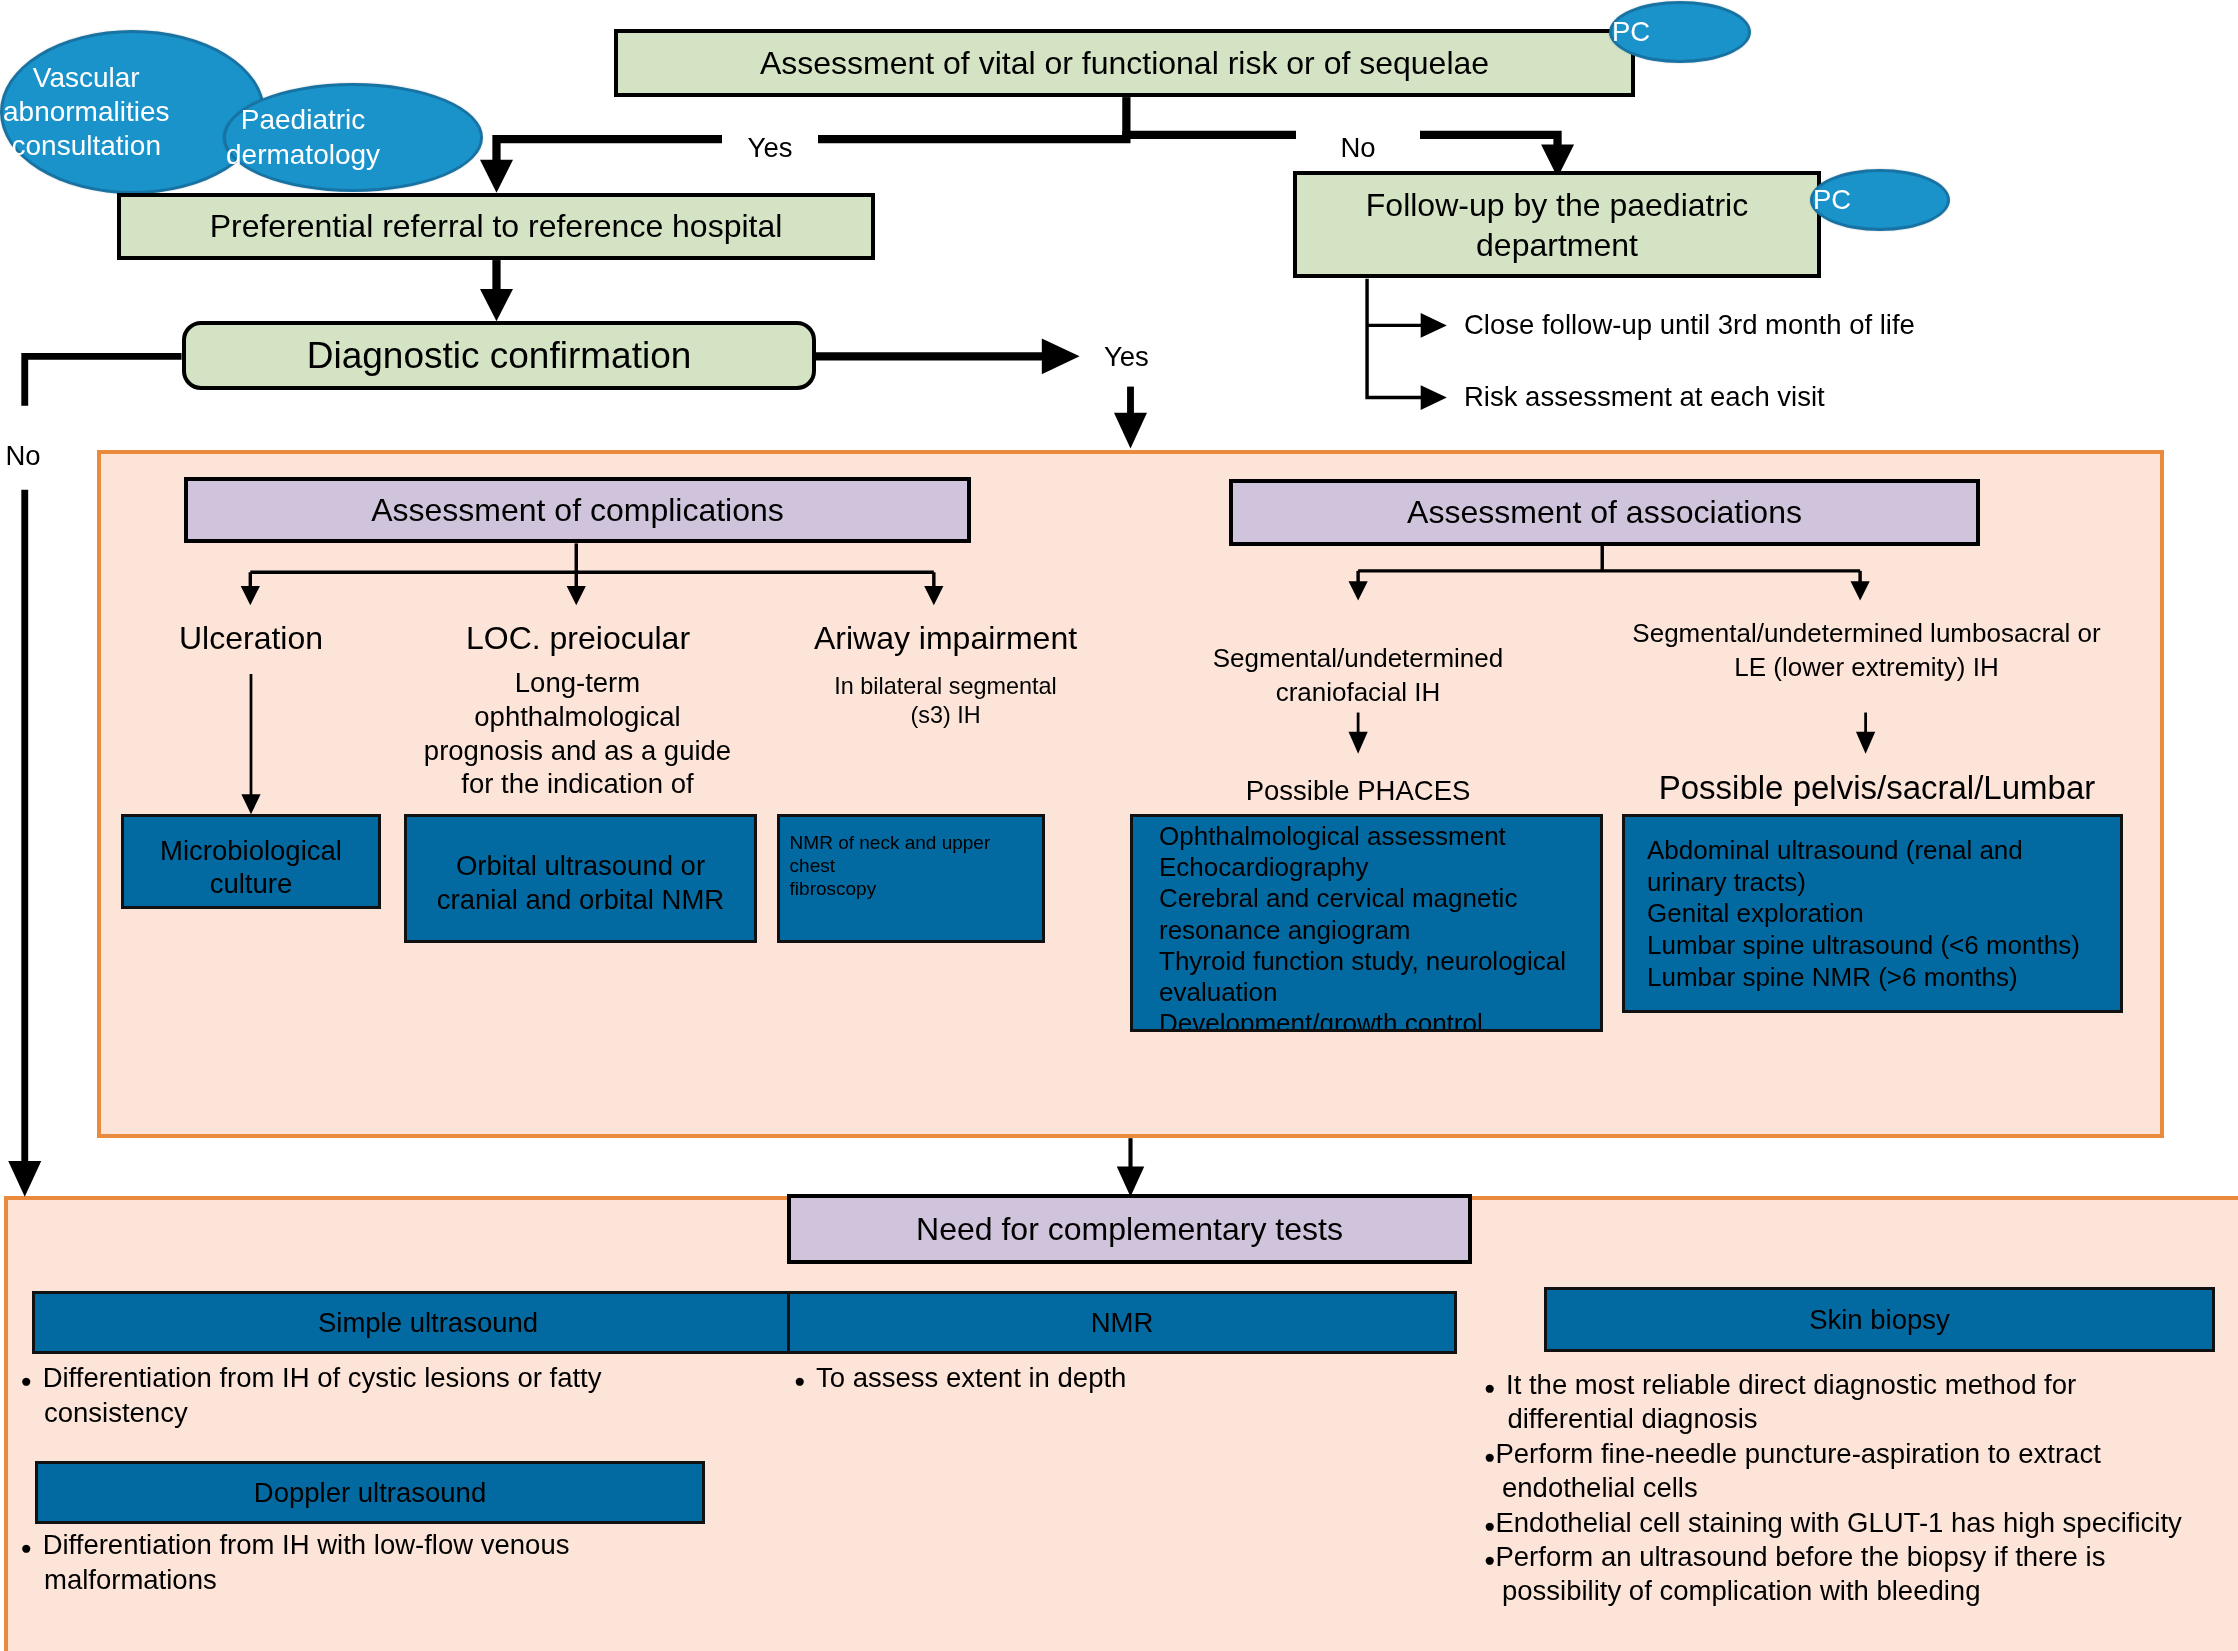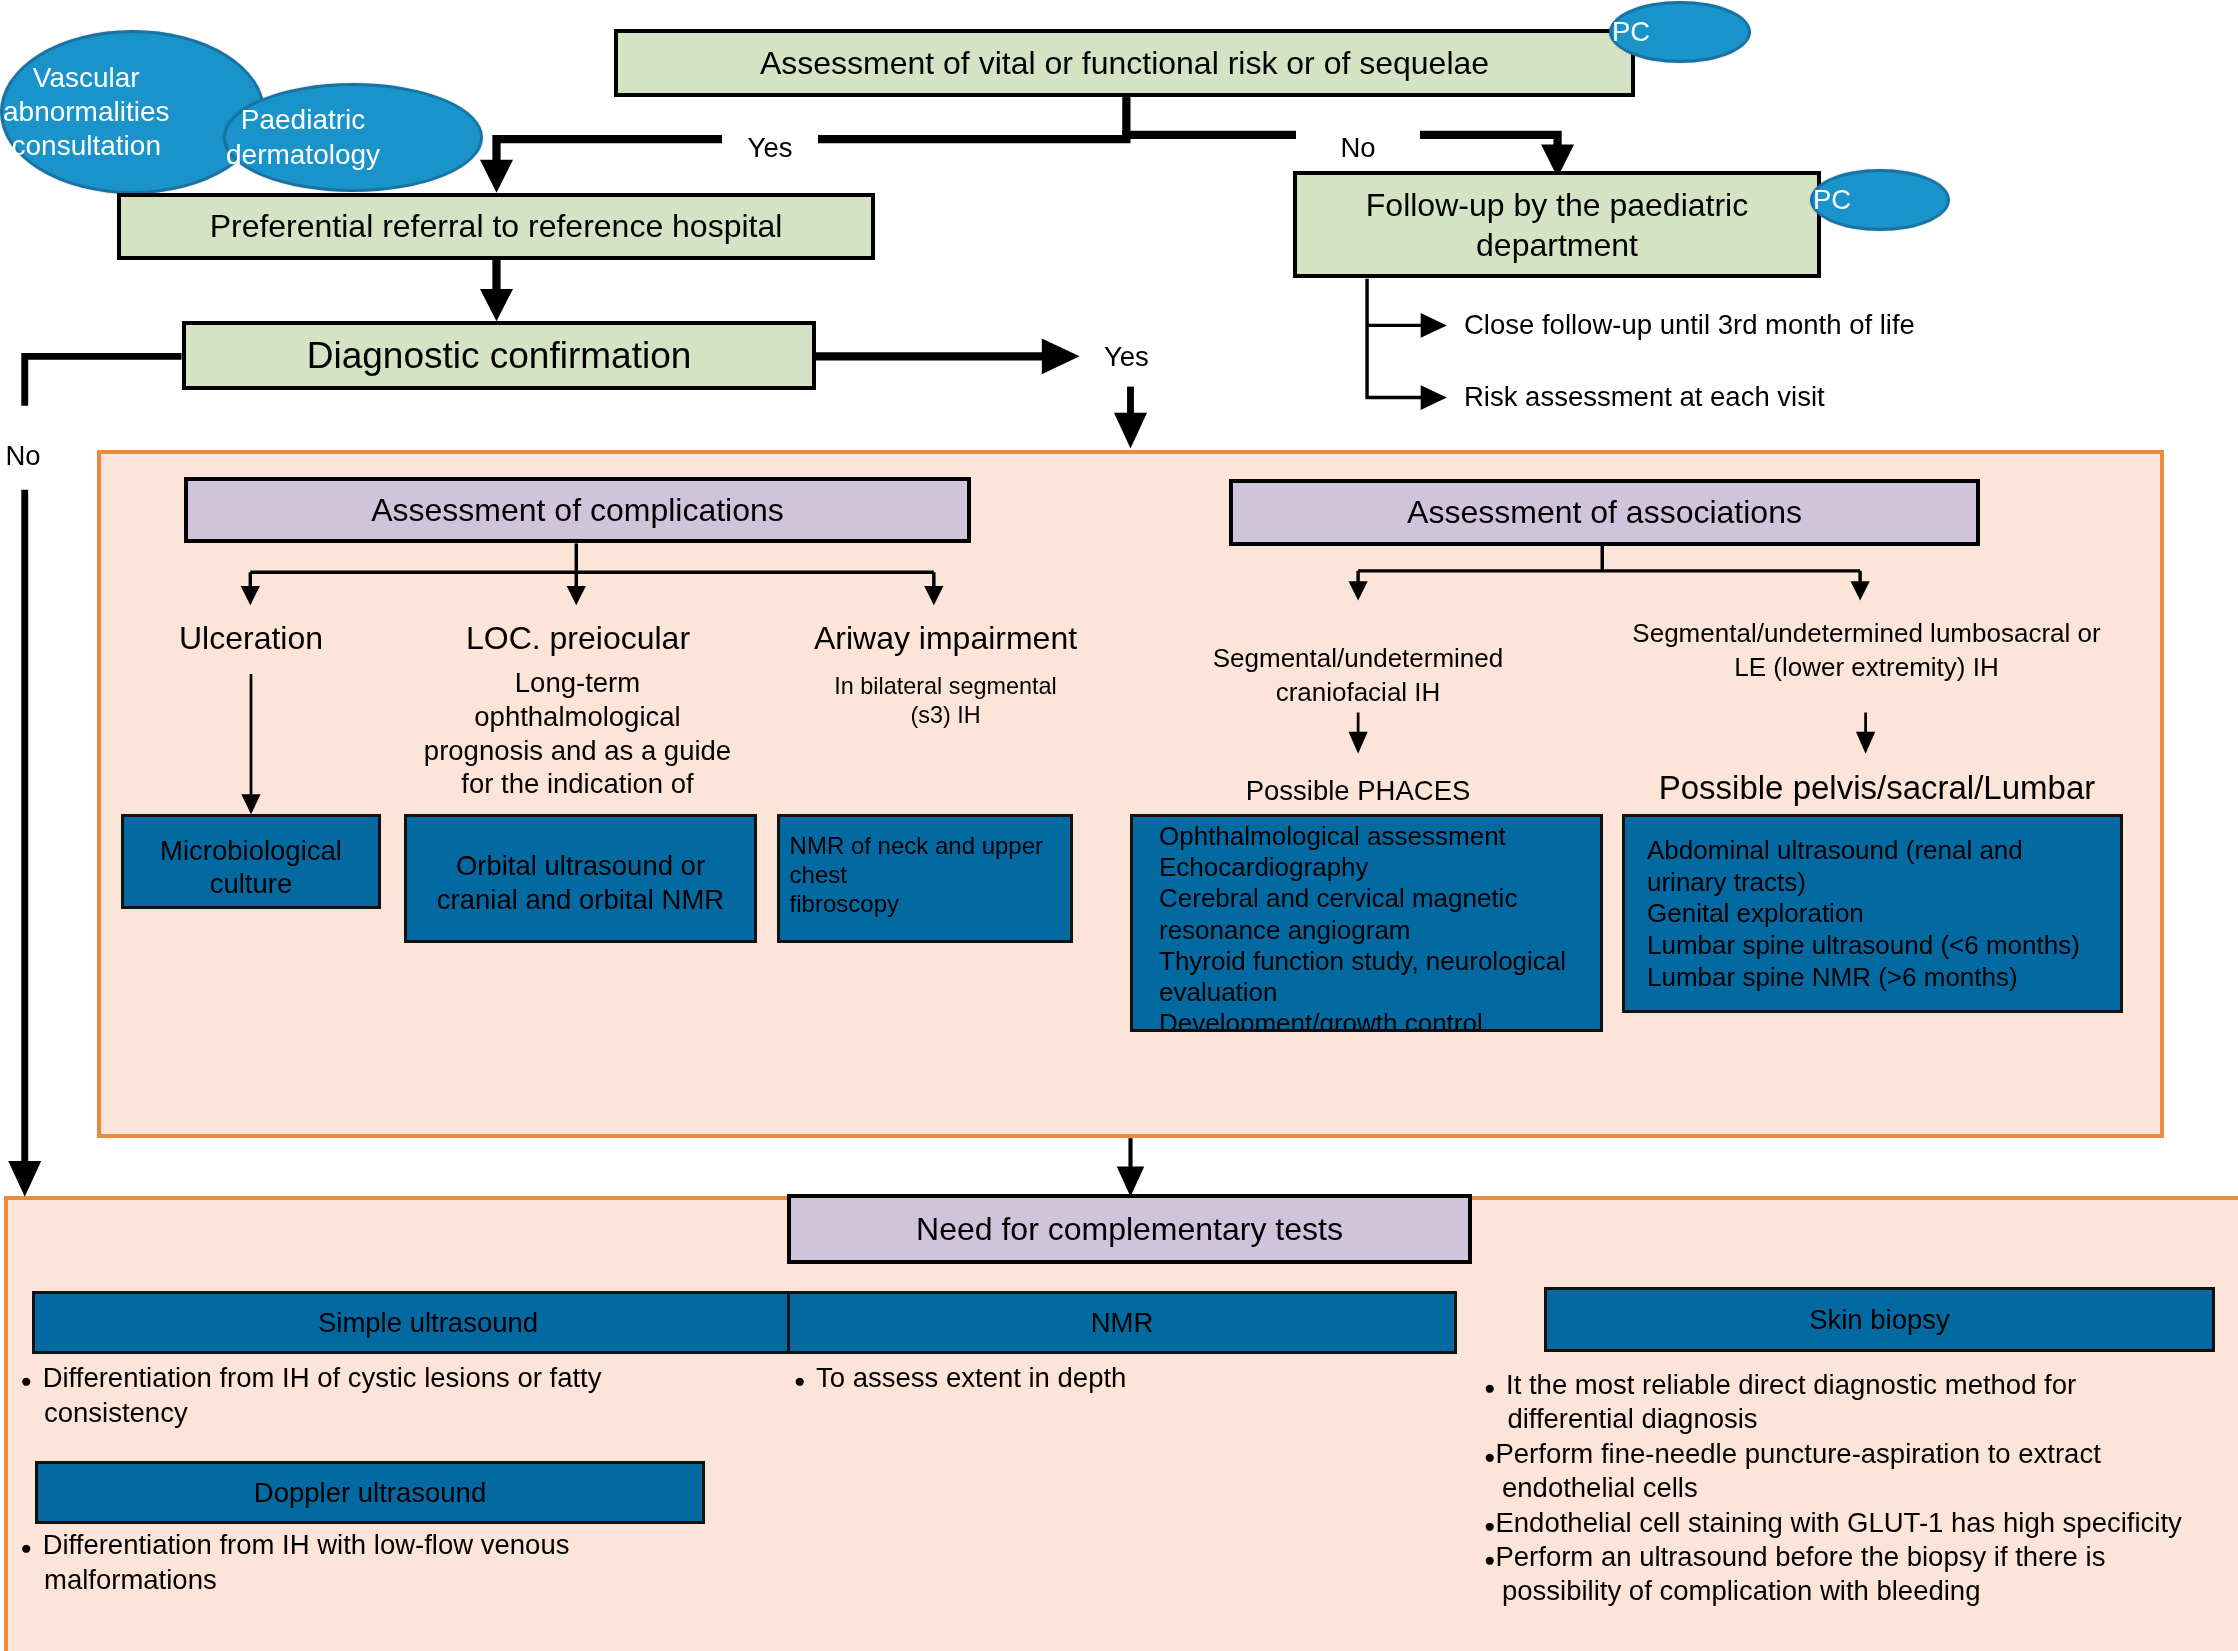--- a/index.html
+++ b/index.html
@@ -114,21 +114,21 @@
     <div>Follow-up by the paediatric</div>
     <div>department</div>
   </div>
 </div>
 <div class="abs bubble" style="left:1810px; top:169px; width:140px; height:62px; font-size:27.5px;">
   <span>PC</span>
 </div>
 <div class="abs t" style="left:1464px; top:308px;">Close follow-up until 3rd month of life</div>
 <div class="abs t" style="left:1464px; top:380px;">Risk assessment at each visit</div>
 
-<div class="abs green" style="left:182px; top:321px; width:634px; height:69px; font-size:37px;">
+<div class="abs green" style="left:182px; top:321px; width:634px; height:69px; font-size:37px;border-radius:19px;">
   <span>Diagnostic confirmation</span>
 </div>
 <div class="abs t" style="left:1104px; top:340px;">Yes</div>
 <div class="abs t" style="left:5.5px; top:439px;">No</div>
 
 <div class="abs purple" style="left:184px; top:477px; width:787px; height:66px;">
   <span>Assessment of complications</span>
 </div>
 
 <div class="abs center" style="left:148px; top:620px; width:206px; font-size:32px;">Ulceration</div>
@@ -148,21 +148,21 @@
 </div>
 
 <div class="abs teal center" style="left:121px; top:814px; width:260px; height:95px; font-size:27.5px; line-height:1.2; padding-top:16.5px;">
   <div>Microbiological</div>
   <div>culture</div>
 </div>
 <div class="abs teal center" style="left:404px; top:814px; width:353px; height:129px; font-size:27.5px; line-height:1.22; padding-top:32px;">
   <div>Orbital ultrasound or</div>
   <div>cranial and orbital NMR</div>
 </div>
-<div class="abs teal" style="left:777px; top:814px; width:296px; height:129px; font-size:24px; line-height:1.22; padding:13.8px 0 0 9.6px;">
+<div class="abs teal" style="left:777px; top:814px; width:268px; height:129px; font-size:19px; line-height:1.22; padding:13.8px 0 0 9.6px;">
   <div>NMR of neck and upper</div>
   <div>chest</div>
   <div>fibroscopy</div>
 </div>
 
 <div class="abs purple" style="left:1229px; top:479px; width:751px; height:67px;">
   <span>Assessment of associations</span>
 </div>
 
 <div class="abs center" style="left:1169px; top:642px; width:378px; font-size:26px; line-height:1.3;">

